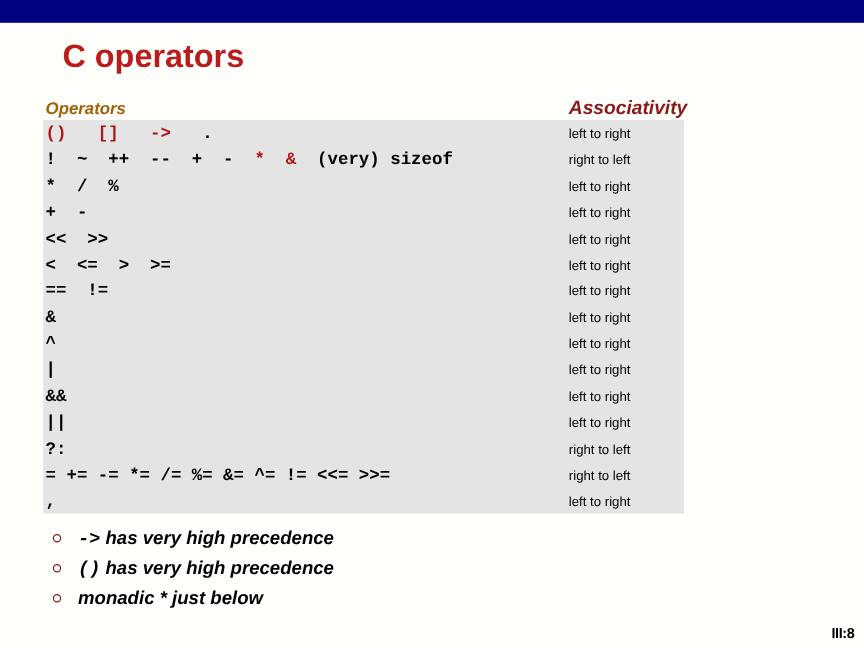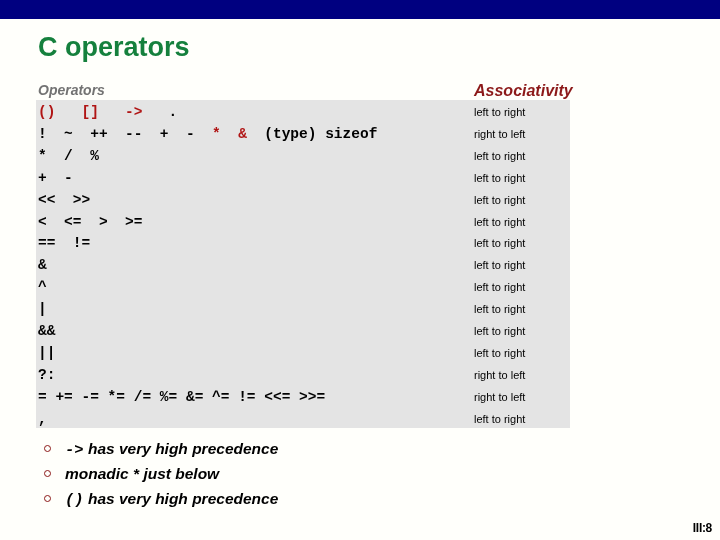--- a/index.html
+++ b/index.html
@@ -17,44 +17,44 @@
   #top-bar {
     position: absolute;
     left: 0;
     top: 0;
     width: 720px;
     height: 19px;
     background: #000080;
   }
   #slide-title {
     position: absolute;
-    left: 38px;
+    left: 52px;
     top: 32px;
     font-size: 27px;
     font-weight: bold;
-    color: #15803d;
+    color: #b91c1c;
     letter-spacing: 0px;
     white-space: nowrap;
   }
   #op-table {
     position: absolute;
     left: 36px;
     top: 100px;
     width: 534px;
     height: 328px;
     background: #e4e4e4;
   }
   #table-head-ops {
     position: absolute;
     left: 38px;
     top: 82px;
     font-size: 14px;
     font-weight: bold;
     font-style: italic;
-    color: #737373;
+    color: #a16207;
     white-space: nowrap;
   }
   #table-head-assoc {
     position: absolute;
     left: 474px;
     top: 82px;
     font-size: 16px;
     font-weight: bold;
     font-style: italic;
     color: #8c1919;
@@ -134,21 +134,21 @@
 <div id="slide-title">C operators</div>
 
 <div id="op-table"></div>
 
 <div id="table-head-ops">Operators</div>
 <div id="table-head-assoc">Associativity</div>
 
 <div id="rows-container">
     <div class="op-row" style="top: 101px;"><span class="red">()</span><span>   </span><span class="red">[]</span><span>   </span><span class="red">-&gt;</span><span>   .</span></div>
     <div class="assoc-row" style="top: 101px;">left to right</div>
-    <div class="op-row" style="top: 122.9px;"><span>!  ~  ++  --  +  -  </span><span class="red">*</span><span>  </span><span class="red">&amp;</span><span>  (type) sizeof</span></div>
+    <div class="op-row" style="top: 122.9px;"><span>!  ~  ++  --  +  -  </span><span class="red">*</span><span>  </span><span class="red">&amp;</span><span>  (very) sizeof</span></div>
     <div class="assoc-row" style="top: 122.9px;">right to left</div>
     <div class="op-row" style="top: 144.8px;"><span>*  /  %</span></div>
     <div class="assoc-row" style="top: 144.8px;">left to right</div>
     <div class="op-row" style="top: 166.7px;"><span>+  -</span></div>
     <div class="assoc-row" style="top: 166.7px;">left to right</div>
     <div class="op-row" style="top: 188.6px;"><span>&lt;&lt;  &gt;&gt;</span></div>
     <div class="assoc-row" style="top: 188.6px;">left to right</div>
     <div class="op-row" style="top: 210.5px;"><span>&lt;  &lt;=  &gt;  &gt;=</span></div>
     <div class="assoc-row" style="top: 210.5px;">left to right</div>
     <div class="op-row" style="top: 232.4px;"><span>==  !=</span></div>
@@ -166,17 +166,17 @@
     <div class="op-row" style="top: 363.8px;"><span>?:</span></div>
     <div class="assoc-row" style="top: 363.8px;">right to left</div>
     <div class="op-row" style="top: 385.7px;"><span>= += -= *= /= %= &amp;= ^= != &lt;&lt;= &gt;&gt;=</span></div>
     <div class="assoc-row" style="top: 385.7px;">right to left</div>
     <div class="op-row" style="top: 407.6px;"><span>,</span></div>
     <div class="assoc-row" style="top: 407.6px;">left to right</div>
   </div>
 
 <div id="bullet-list">
     <div class="bullet-item"><span class="bullet-marker"></span><span class="bullet-text"><span class="mono">-&gt;</span><span> has very high precedence</span></span></div>
+    <div class="bullet-item"><span class="bullet-marker"></span><span class="bullet-text"><span class="mono">()</span><span> has very high precedence</span></span></div>
     <div class="bullet-item"><span class="bullet-marker"></span><span class="bullet-text"><span>monadic * just below</span></span></div>
-    <div class="bullet-item"><span class="bullet-marker"></span><span class="bullet-text"><span class="mono">()</span><span> has very high precedence</span></span></div>
   </div>
 
 <div id="page-number">III:8</div>
 
 </body></html>

